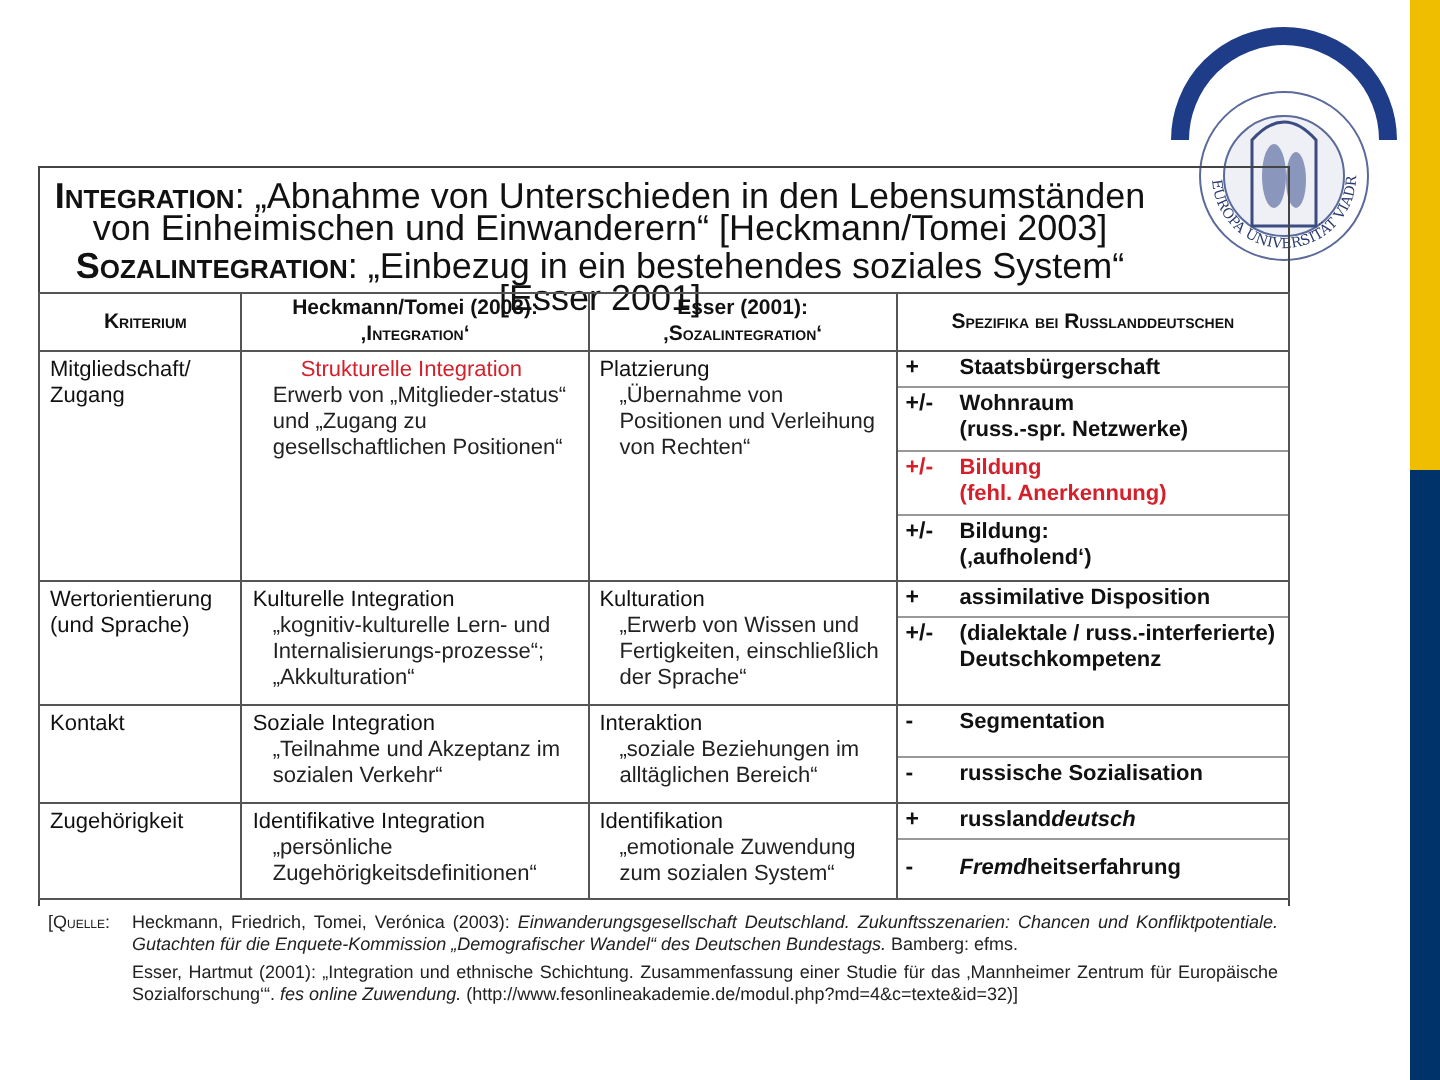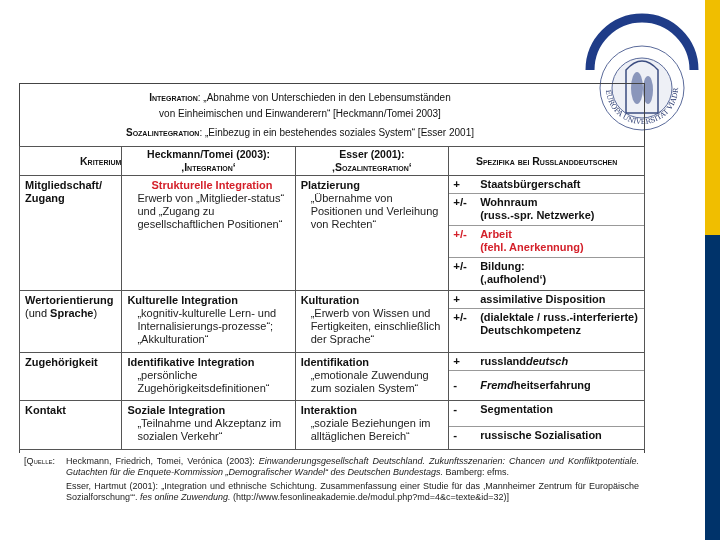--- a/index.html
+++ b/index.html
@@ -14,41 +14,41 @@
 
   .logo { position: absolute; left: 582px; top: 8px; width: 120px; height: 130px; }
 
   .frame {
     position: absolute; left: 19px; top: 83px; width: 626px; height: 370px;
     border: 1px solid #444; border-bottom: none;
     box-sizing: border-box;
   }
   .header-block {
     position: absolute; left: 19px; top: 84px; width: 562px; height: 62px;
-    text-align: center; font-size: 10px; line-height: 16px;
+    text-align: center; font-size: 18px; line-height: 16px;
   }
   .header-block .l1 { margin-top: 6px; }
   .sc { font-variant: small-caps; font-weight: bold; }
 
   table.main {
     position: absolute; left: 19px; top: 146px; width: 626px;
     border-collapse: collapse; font-size: 11px; line-height: 13px;
   }
   table.main td, table.main th {
     border: 1px solid #555; vertical-align: top; padding: 0;
   }
   table.main th { font-weight: bold; font-size: 10.5px; height: 28px; vertical-align: middle; }
   .c1 { width: 97px; }
   .c2 { width: 176px; }
   .c3 { width: 165px; margin-left: 26px; }
   .c4 { width: 204px; }
-  th.c1 { text-align: right; padding-left: 5px !important; }
+  th.c1 { text-align: center; padding-left: 5px !important; }
   th.c2, th.c3, th.c4 { text-align: center; }
   .cell { padding: 3px 5px; }
-  .bold { font-weight: bold; }
+  .bold { font-weight: normal; }
   .red { color: #d4202a; padding-left: 24px; }
   .indent { padding-left: 10px; color: #222; }
   .spec { display: flex; border-bottom: 1px solid #999; padding: 2px 4px; min-height: 18px; box-sizing: border-box; }
   .spec:last-child { border-bottom: none; }
   .spec .sign { width: 27px; font-weight: bold; font-size: 11.5px; flex: none; }
   .spec .txt { font-weight: bold; }
   .spec-list { display: flex; flex-direction: column; }
 
   .sources {
     position: absolute; left: 24px; top: 456px; width: 615px;
@@ -131,21 +131,21 @@
         <div class="spec" style="min-height:32px">
               <span class="sign">+/-</span>
               <span class="txt">
                 <div>Wohnraum</div>
                 <div>(russ.-spr. Netzwerke)</div>
               </span>
             </div>
         <div class="spec red" style="min-height:32px">
               <span class="sign">+/-</span>
               <span class="txt">
-                <div>Arbeit</div>
+                <div>Bildung</div>
                 <div>(fehl. Anerkennung)</div>
               </span>
             </div>
         <div class="spec" style="min-height:32px">
               <span class="sign">+/-</span>
               <span class="txt">
                 <div>Bildung:</div>
                 <div>(‚aufholend‘)</div>
               </span>
             </div>
@@ -184,20 +184,50 @@
                 <div>(dialektale / russ.-interferierte)</div>
                 <div>Deutschkompetenz</div>
               </span>
             </div>
       </div>
     </td>
   </tr>
 
   <tr style="height:48px">
     <td class="c1">
+          <div class="cell bold">Kontakt</div>
+        </td>
+    <td class="c2">
+      <div class="cell">
+        <div class="bold">Soziale Integration</div>
+        <div class="indent">„Teilnahme und Akzeptanz im sozialen Verkehr“</div>
+      </div>
+    </td>
+    <td class="c3">
+      <div class="cell">
+        <div class="bold">Interaktion</div>
+        <div class="indent">„soziale Beziehungen im alltäglichen Bereich“</div>
+      </div>
+    </td>
+    <td class="c4">
+      <div class="spec-list">
+        <div class="spec" style="min-height:26px">
+              <span class="sign">-</span>
+              <span class="txt">Segmentation</span>
+            </div>
+        <div class="spec" style="min-height:22px">
+              <span class="sign">-</span>
+              <span class="txt">russische Sozialisation</span>
+            </div>
+      </div>
+    </td>
+  </tr>
+
+  <tr style="height:48px">
+    <td class="c1">
           <div class="cell bold">Zugehörigkeit</div>
         </td>
     <td class="c2">
       <div class="cell">
         <div class="bold">Identifikative Integration</div>
         <div class="indent">„persönliche Zugehörigkeitsdefinitionen“</div>
       </div>
     </td>
     <td class="c3">
       <div class="cell">
@@ -207,50 +237,20 @@
     </td>
     <td class="c4">
       <div class="spec-list">
         <div class="spec">
               <span class="sign">+</span>
               <span class="txt"><span>russland</span><i>deutsch</i></span>
             </div>
         <div class="spec" style="min-height:28px;align-items:center">
               <span class="sign">-</span>
               <span class="txt"><i>Fremd</i><span>heitserfahrung</span></span>
-            </div>
-      </div>
-    </td>
-  </tr>
-
-  <tr style="height:48px">
-    <td class="c1">
-          <div class="cell bold">Kontakt</div>
-        </td>
-    <td class="c2">
-      <div class="cell">
-        <div class="bold">Soziale Integration</div>
-        <div class="indent">„Teilnahme und Akzeptanz im sozialen Verkehr“</div>
-      </div>
-    </td>
-    <td class="c3">
-      <div class="cell">
-        <div class="bold">Interaktion</div>
-        <div class="indent">„soziale Beziehungen im alltäglichen Bereich“</div>
-      </div>
-    </td>
-    <td class="c4">
-      <div class="spec-list">
-        <div class="spec" style="min-height:26px">
-              <span class="sign">-</span>
-              <span class="txt">Segmentation</span>
-            </div>
-        <div class="spec" style="min-height:22px">
-              <span class="sign">-</span>
-              <span class="txt">russische Sozialisation</span>
             </div>
       </div>
     </td>
   </tr>
 </tbody>
   </table>
 
 <div class="sources">
   <div class="src-row">
     <span class="src-label">[Quelle:</span>

